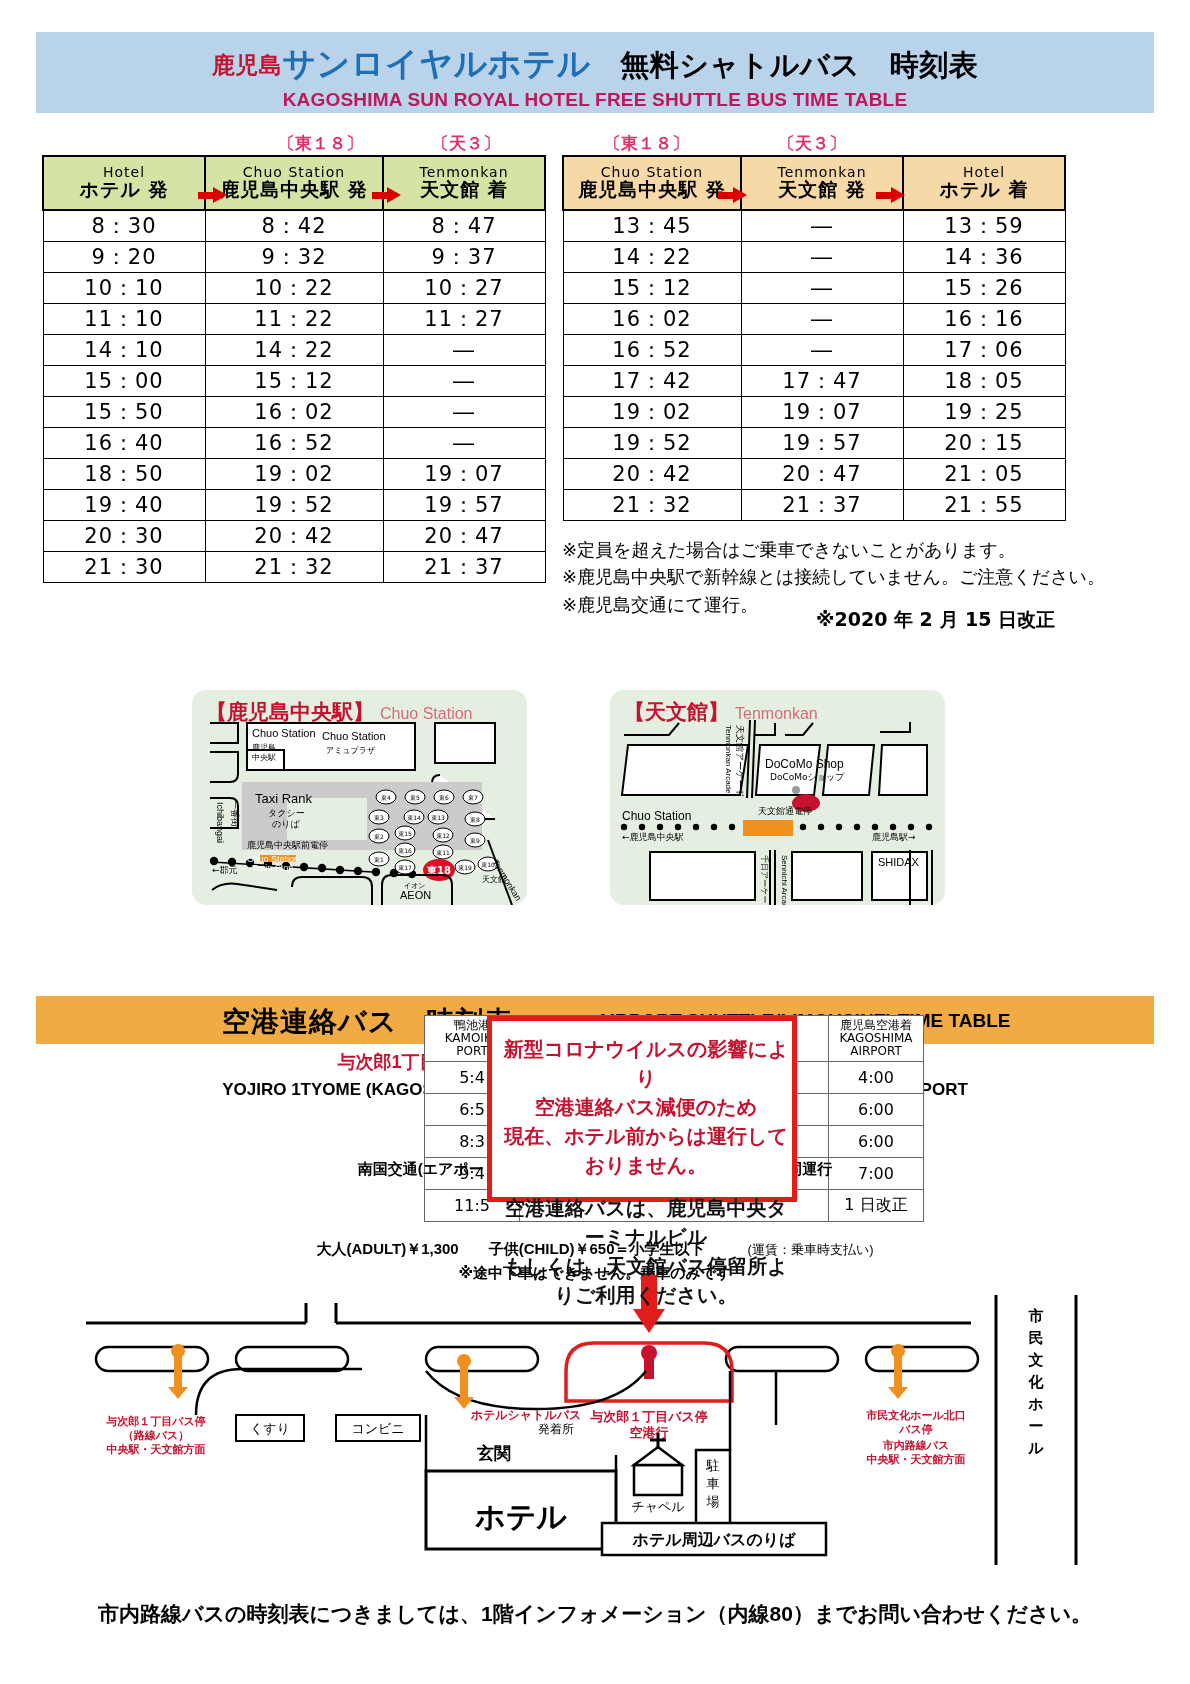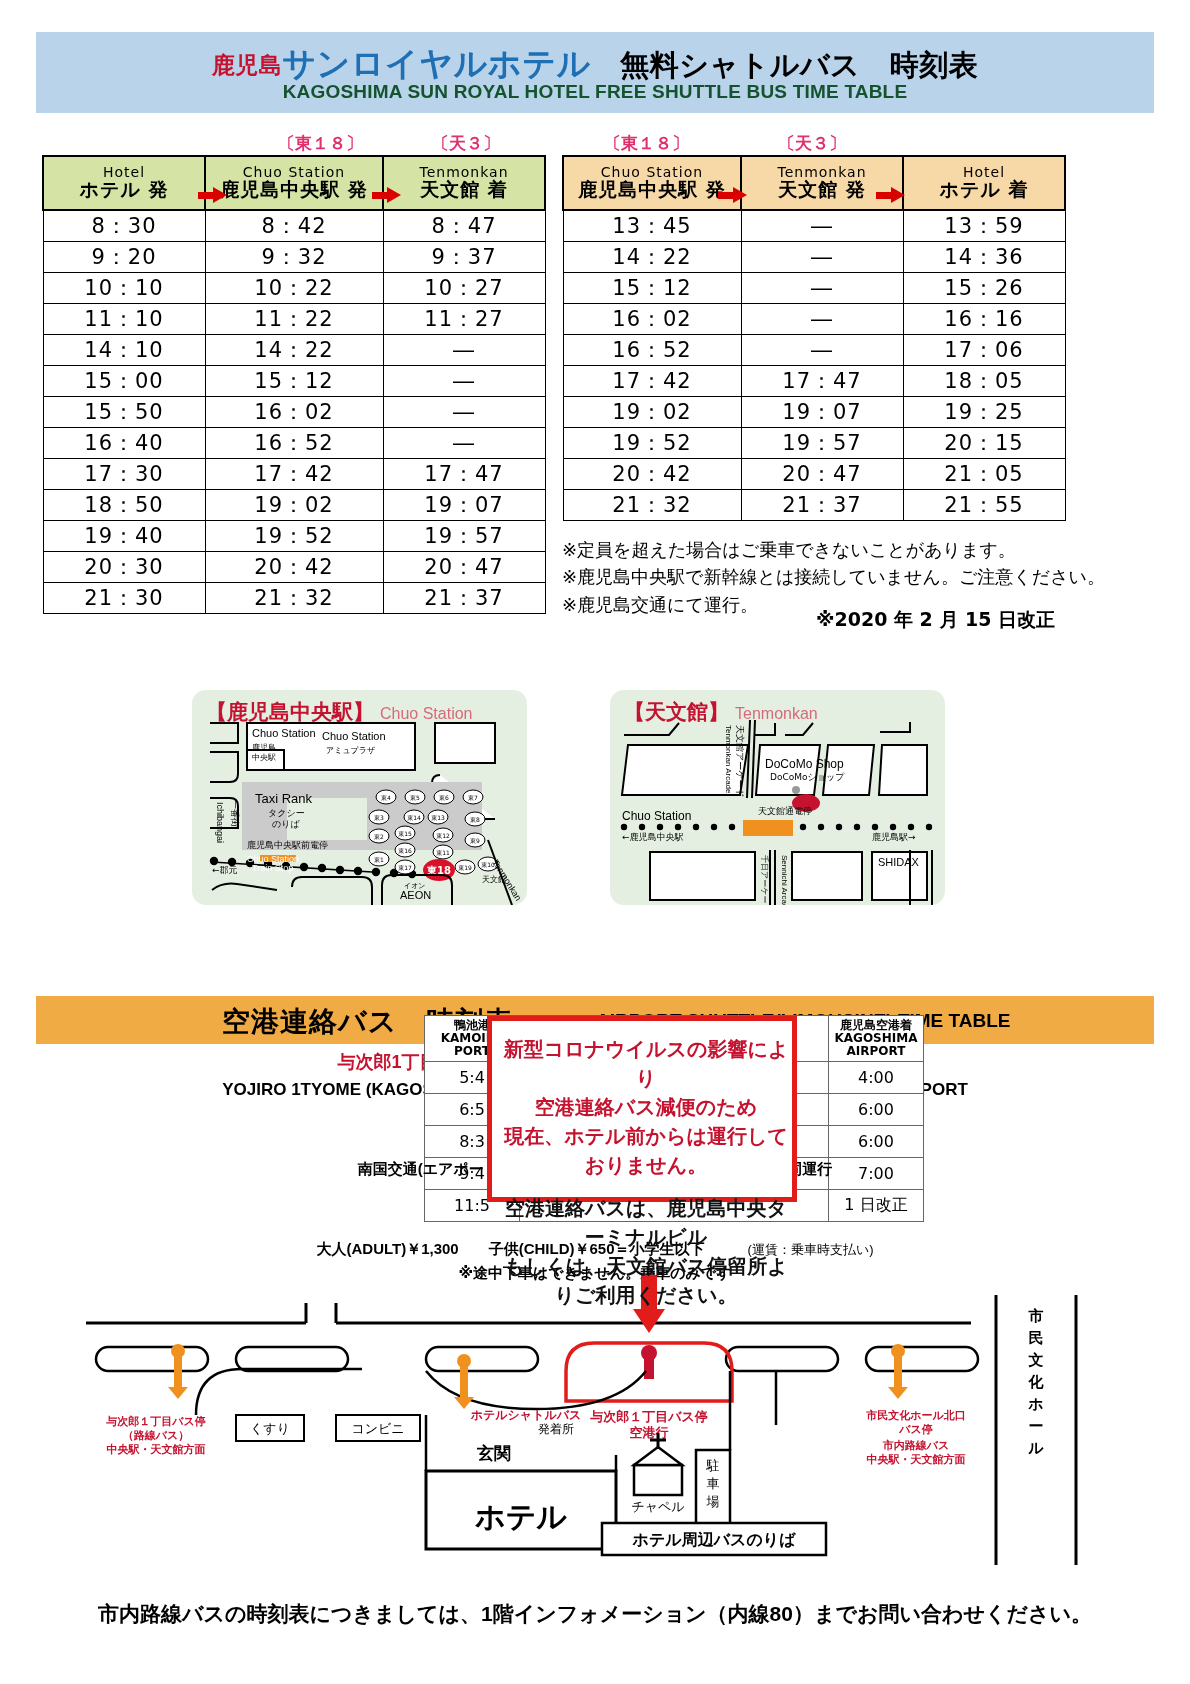--- a/index.html
+++ b/index.html
@@ -17,21 +17,21 @@
   }
   .title-jp{
     text-align:center;font-size:31px;font-weight:bold;line-height:1;
     padding-top:15px;letter-spacing:.5px;
   }
   .title-jp .kagoshima{color:#c4122f;font-size:23px;vertical-align:2px;}
   .title-jp .sunroyal{color:#1f6fb5;font-size:33px;}
   .title-jp .rest{color:#000000;font-size:29px;}
   .title-en{
     text-align:center;font-size:19px;font-weight:bold;letter-spacing:.2px;
-    margin-top:1px;color:#14532d;
+    margin-top:9px;color:#be185d;
   }
 
   
   .badge-row{position:absolute;font-size:17px;font-weight:bold;color:#e0306e;}
 
   
   .tt{position:absolute;border-collapse:collapse;}
   .tt td,.tt th{
     border:1.5px solid #000;text-align:center;
     font-size:21px;font-weight:normal;
@@ -103,21 +103,21 @@
 
   
   .air-tt{
     position:absolute;left:424px;top:1015px;border-collapse:collapse;
   }
   .air-tt td,.air-tt th{
     border:1px solid #666;font-size:16px;text-align:center;
     height:31px;min-width:86px;padding:0 2px;background:#fff;
     font-family:"DejaVu Sans",sans-serif;
   }
-  .air-tt th{font-size:12px;line-height:1.08;height:auto;padding:3px 4px;font-weight:bold;}
+  .air-tt th{font-size:12px;line-height:1.08;height:auto;padding:3px 4px;font-weight:normal;}
 
   
   .notice{
     position:absolute;left:487px;top:1016px;width:300px;height:176px;
     border:5px solid #e21b1b;background:#fff;z-index:20;
   }
   .notice .ln{
     text-align:center;color:#c4122f;font-weight:bold;
     font-family:"DejaVu Serif","Liberation Serif",serif;
   }
@@ -203,25 +203,20 @@
         </tr>
         <tr>
           <td>15：50</td>
           <td>16：02</td>
           <td>―</td>
         </tr>
         <tr>
           <td>16：40</td>
           <td>16：52</td>
           <td>―</td>
-        </tr>
-        <tr>
-          <td>17：30</td>
-          <td>17：42</td>
-          <td>17：47</td>
         </tr>
         <tr>
           <td>18：50</td>
           <td>19：02</td>
           <td>19：07</td>
         </tr>
         <tr>
           <td>19：40</td>
           <td>19：52</td>
           <td>19：57</td>

